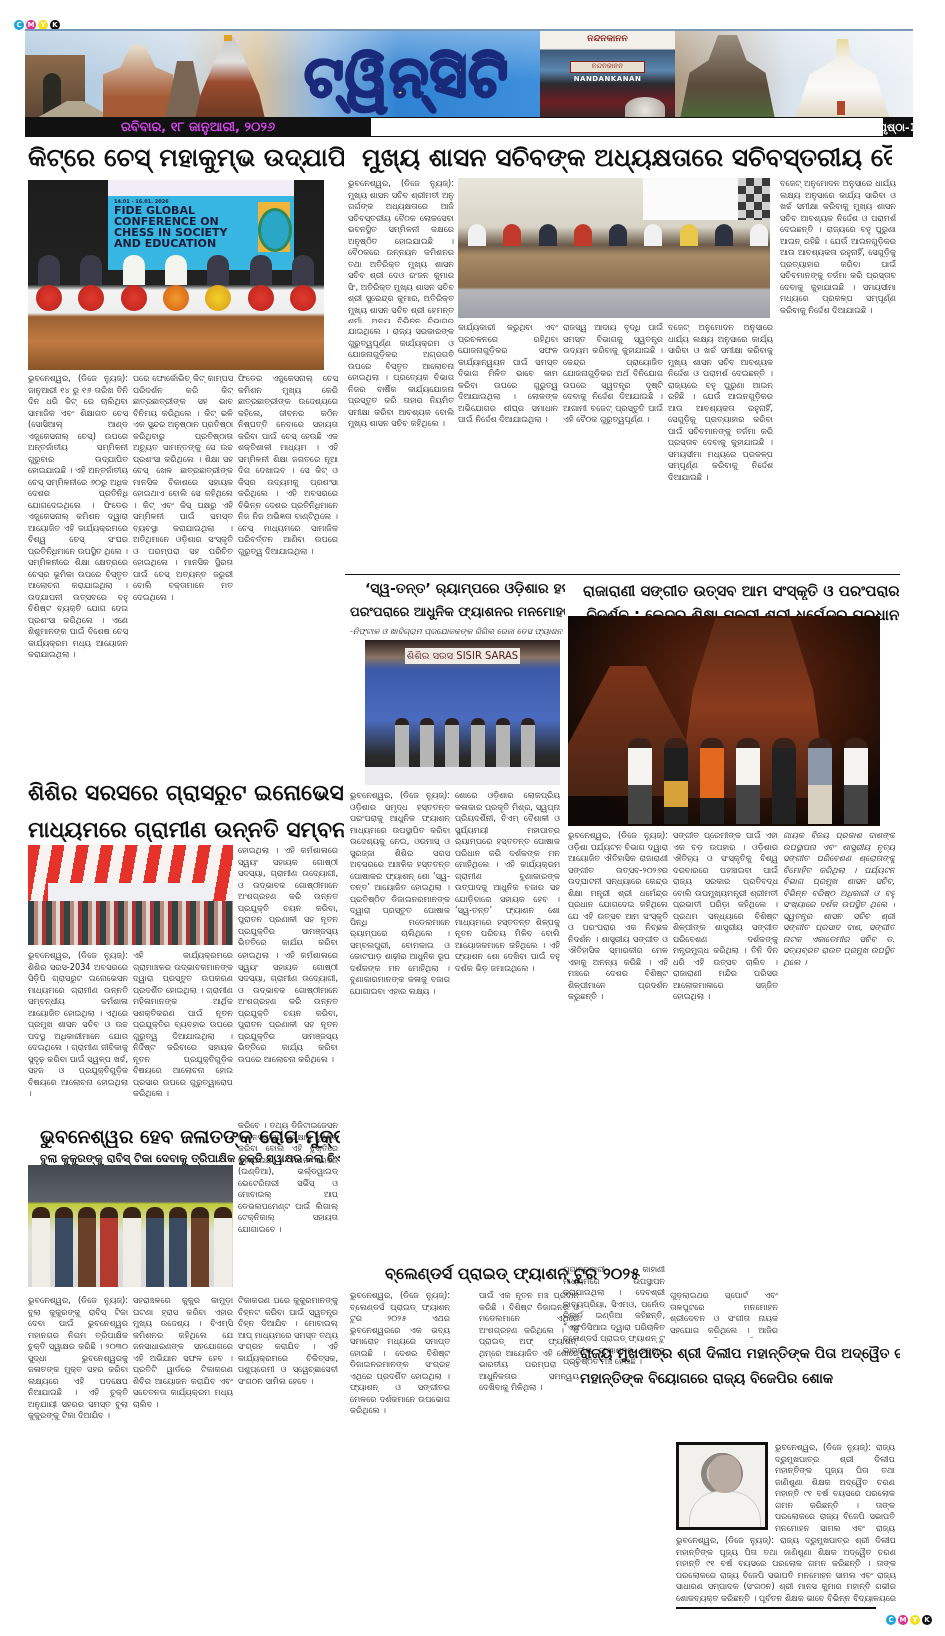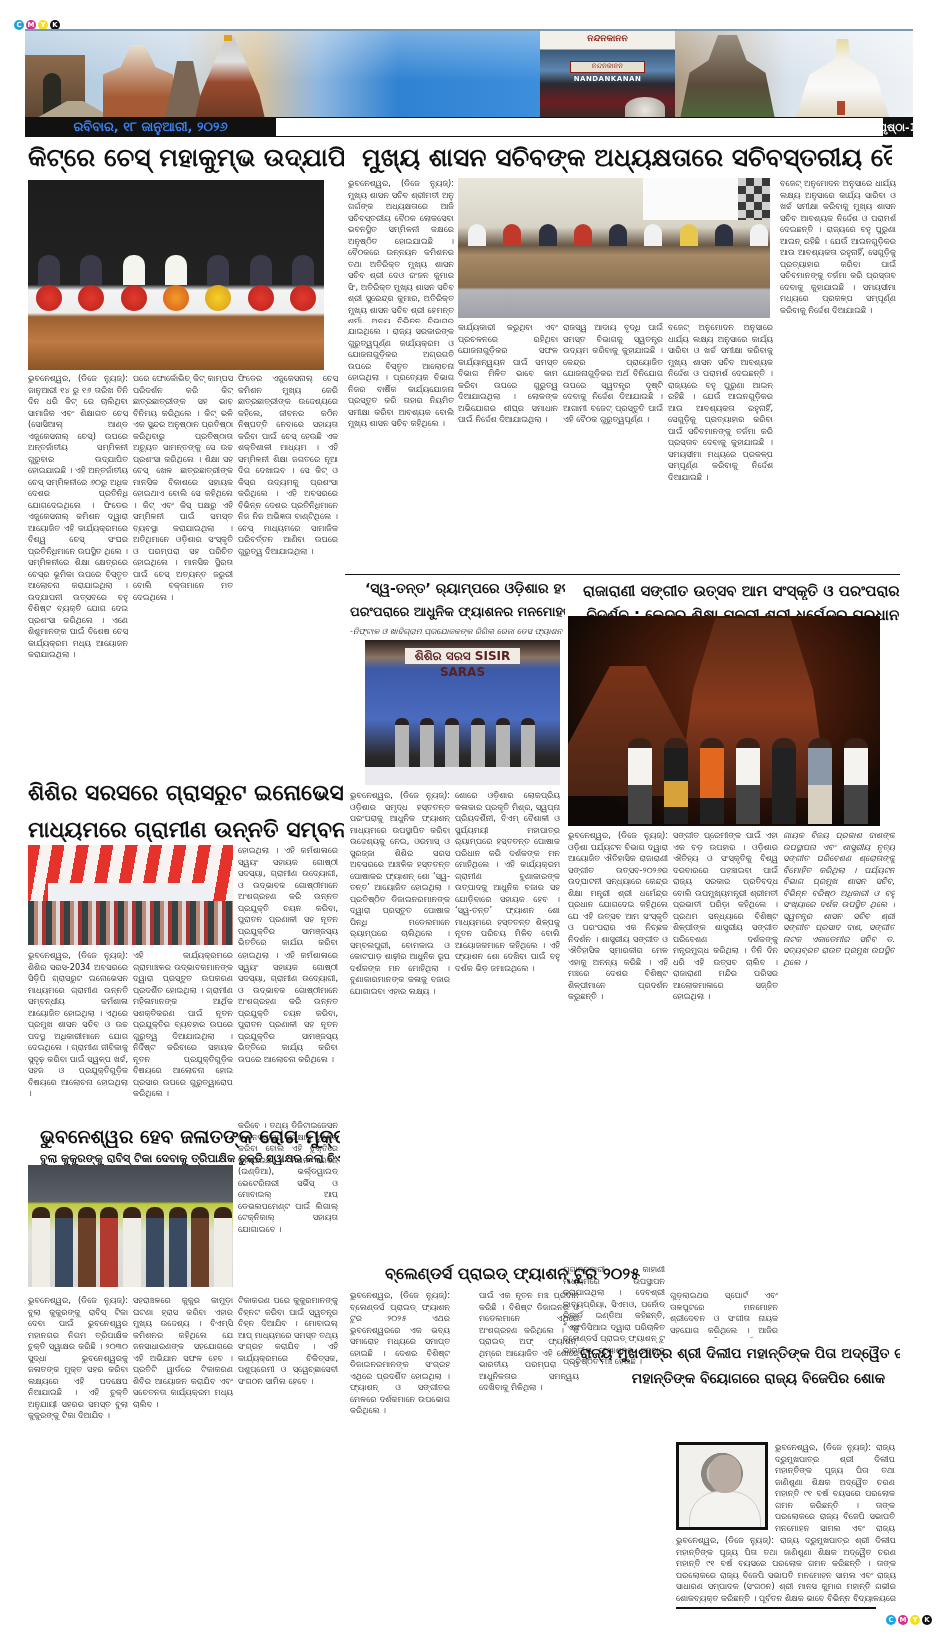--- a/index.html
+++ b/index.html
@@ -27,39 +27,39 @@
   .mh-zoo-label { position: absolute; left: 0; width: 100%; text-align: center; font-size: 8px; font-weight: bold; color: #8a1e14; }
   .mh-zoo-top { top: 2px; font-size: 9px; }
   .mh-zoo-name { top: 44px; color: #fff; font-size: 7px; letter-spacing: 0.5px; }
   .mh-zoo-sign { position: absolute; left: 30px; top: 30px; width: 75px; height: 12px; background: #e6e0d0; border: 1px solid #8a1e14; font-size: 7px; text-align: center; color: #8a1e14; }
   .mh-tiger { position: absolute; left: 600px; top: 66px; width: 40px; height: 22px; background: radial-gradient(circle at 50% 60%, #e9e6df, #a8a39a); border-radius: 50% 50% 0 0; }
   .mh-lingaraj { position: absolute; left: 655px; top: 4px; width: 95px; height: 84px; background: linear-gradient(180deg,#9a8f80,#5a4a3a 60%,#4d6a3a 100%); clip-path: polygon(40% 0,60% 0,70% 30%,90% 45%,100% 100%,0 100%,10% 45%,30% 30%); }
   .mh-stupa { position: absolute; left: 770px; top: 8px; width: 95px; height: 80px; background: linear-gradient(180deg,#e8d9a0 0%,#f3f1ea 25%,#fafafa 60%,#e0d8c4 100%); clip-path: polygon(44% 0,56% 0,58% 25%,85% 45%,100% 100%,0 100%,15% 45%,42% 25%); }
   .mh-stupa-window { position: absolute; left: 812px; top: 70px; width: 8px; height: 14px; background: #b0462a; }
 
   .dateline { position: absolute; left: 25px; top: 117px; width: 888px; height: 20px; background: #111; display: flex; }
-  .dateline .date { width: 251px; color: #3b82f6; font-size: 13px; display: flex; align-items: center; justify-content: center; font-weight: bold; }
+  .dateline .date { width: 346px; color: #d946ef; font-size: 13px; display: flex; align-items: center; justify-content: center; font-weight: bold; }
   .dateline .blank { flex: 1; background: #fff; margin: 1px 0; }
   .dateline .page { width: 30px; color: #fff; font-size: 11px; font-weight: bold; display: flex; align-items: center; justify-content: center; }
 
   
   .hl { position: absolute; font-weight: bold; color: #111; white-space: nowrap; overflow: hidden; }
   .hl-chess { left: 28px; top: 143px; width: 316px; font-size: 25px; }
   .hl-meeting { left: 362px; top: 143px; width: 530px; font-size: 25px; }
   .hl-fashion1 { left: 365px; top: 580px; width: 200px; font-size: 14px; text-align: center; }
   .hl-fashion2 { left: 350px; top: 604px; width: 215px; font-size: 13px; text-align: center; }
   .hl-rajarani1 { left: 583px; top: 582px; width: 320px; font-size: 15px; text-align: center; }
   .hl-rajarani2 { left: 583px; top: 606px; width: 320px; font-size: 15px; text-align: center; }
   .hl-sisir1 { left: 28px; top: 780px; width: 316px; font-size: 22px; }
   .hl-sisir2 { left: 28px; top: 817px; width: 316px; font-size: 22px; }
   .hl-bbsr1 { left: 40px; top: 1125px; width: 300px; font-size: 19px; }
   .hl-bbsr2 { left: 40px; top: 1152px; width: 300px; font-size: 11px; }
   .hl-blenders { left: 385px; top: 1264px; width: 260px; font-size: 16px; }
   .hl-obit1 { left: 580px; top: 1345px; width: 320px; font-size: 14px; text-align: center; }
-  .hl-obit2 { left: 565px; top: 1370px; width: 320px; font-size: 14px; text-align: right; }
+  .hl-obit2 { left: 580px; top: 1370px; width: 320px; font-size: 14px; text-align: left; }
 
   .caption { position: absolute; left: 350px; top: 627px; width: 215px; font-size: 8px; text-align: center; font-style: italic; color: #222; white-space: nowrap; overflow: hidden; }
 
   
   .photo { position: absolute; overflow: hidden; }
   .ph-chess { left: 28px; top: 180px; width: 296px; height: 190px; background: linear-gradient(180deg,#1d1d1d 0%,#222 55%,#f3f3f3 58%,#eee 70%,#9a6233 72%,#c17a42 85%,#8a5428 100%); }
   .ph-chess .banner { position: absolute; left: 80px; top: 0; width: 186px; height: 90px; background: #36b6e0; }
   .ph-chess .banner-top { position: absolute; left: 0; top: 0; width: 100%; height: 16px; background: #f1edf6; }
   .ph-chess .banner-date { position: absolute; left: 6px; top: 18px; font-size: 5px; color: #1c1c3a; font-weight: bold; }
   .ph-chess .banner-text { position: absolute; left: 6px; top: 25px; width: 140px; font-size: 11px; line-height: 11px; font-weight: 900; color: #1c1c3a; }
@@ -76,21 +76,21 @@
   .ph-meeting { left: 458px; top: 178px; width: 312px; height: 140px; background: linear-gradient(180deg,#e9e6dc 0%,#d7d3c6 35%,#6b5a48 48%,#a88a66 55%,#8a7052 78%,#b5b6ba 80%,#9ea1a8 100%); }
   .ph-meeting .screen { position: absolute; right: 32px; top: 0; width: 95px; height: 42px; background: #fbfbfb; }
   .ph-meeting .checker { position: absolute; right: 0; top: 0; width: 32px; height: 42px; background: repeating-conic-gradient(#3a3a3a 0 25%, #d0d0d0 0 50%) 0 0/16px 16px; }
   .ph-meeting .people { position: absolute; left: 10px; top: 46px; width: 300px; height: 22px; display: flex; justify-content: space-between; }
   .ph-meeting .person { width: 18px; height: 22px; border-radius: 9px 9px 0 0; background: #2e3240; }
   .ph-meeting .person.w { background: #f1f1f1; }
   .ph-meeting .person.r { background: #c0392b; }
   .ph-meeting .person.yl { background: #e8c74a; }
 
   .ph-fashion { left: 365px; top: 640px; width: 195px; height: 145px; background: linear-gradient(180deg,#2a1e1e 0%,#8a7462 12%,#3c5aa8 20%,#4a6bbf 55%,#2a2a2a 80%,#1a1a1a 100%); }
-  .ph-fashion .sign { position: absolute; left: 40px; top: 8px; width: 115px; height: 16px; background: #f0ebe5; font-size: 12px; font-weight: bold; color: #5a2020; text-align: center; line-height: 16px; }
+  .ph-fashion .sign { position: absolute; left: 40px; top: 8px; width: 115px; height: 16px; background: #f0ebe5; font-size: 10px; font-weight: normal; color: #5a2020; text-align: center; line-height: 16px; }
   .ph-fashion .models { position: absolute; left: 30px; top: 70px; width: 140px; height: 70px; display: flex; justify-content: space-between; align-items: flex-end; }
   .ph-fashion .model { width: 14px; height: 62px; background: linear-gradient(180deg,#2a2020 0 12%,#b5b5b5 12% 100%); border-radius: 6px 6px 0 0; }
   .ph-fashion .stage { position: absolute; left: 0; bottom: 0; width: 100%; height: 18px; background: #e9e9ef; }
 
   .ph-rajarani { left: 568px; top: 616px; width: 312px; height: 210px; background: radial-gradient(ellipse at 55% 35%, #6a2a14 0%, #3a1608 45%, #0e0806 80%); }
   .ph-rajarani .temple { position: absolute; left: 110px; top: 2px; width: 150px; height: 180px; background: linear-gradient(180deg,#5a2a16,#8a3a1c 50%,#4a2214); clip-path: polygon(25% 0,75% 0,90% 40%,100% 100%,0 100%,10% 40%); }
   .ph-rajarani .temple2 { position: absolute; left: 0; top: 50px; width: 120px; height: 130px; background: linear-gradient(180deg,#7a3318,#4a2414); clip-path: polygon(35% 0,65% 0,100% 60%,100% 100%,0 100%,0 60%); }
   .ph-rajarani .people { position: absolute; left: 60px; top: 118px; width: 240px; height: 90px; display: flex; justify-content: space-between; align-items: flex-end; }
   .ph-rajarani .person { width: 24px; height: 86px; border-radius: 10px 10px 0 0; background: linear-gradient(180deg,#3a2218 0 12%,#f5f3ef 12% 55%,#444 55%); }
   .ph-rajarani .person.o { background: linear-gradient(180deg,#3a2218 0 12%,#e2671f 12% 70%,#222 70%); }
@@ -131,39 +131,46 @@
 
 <div class="masthead">
   <div class="mh-sky"></div>
   <div class="mh-fort"></div>
   <div class="mh-fort-gate"></div>
   <div class="mh-road"></div>
   <div class="mh-temple1"></div>
   <div class="mh-temple2"></div>
   <div class="mh-jaga"></div>
   <div class="mh-flag"></div>
+  <div class="mh-title">ଟ୍ୱିନ୍‌ସିଟି</div>
   <div class="mh-zoo">
     <div class="mh-zoo-label mh-zoo-top">ନନ୍ଦନକାନନ</div>
     <div class="mh-zoo-sign">ନନ୍ଦନକାନନ</div>
     <div class="mh-zoo-label mh-zoo-name">NANDANKANAN</div>
   </div>
   <div class="mh-tiger"></div>
   <div class="mh-lingaraj"></div>
   <div class="mh-stupa"></div>
   <div class="mh-stupa-window"></div>
 </div>
 
 <div class="dateline">
   <div class="date">ରବିବାର, ୧୮ ଜାନୁଆରୀ, ୨୦୨୬</div>
   <div class="blank"></div>
   <div class="page">ପୃଷ୍ଠା-1</div>
 </div>
 
 <div class="hl hl-chess">କିଟ୍‌ରେ ଚେସ୍ ମହାକୁମ୍ଭ ଉଦ୍‌ଯାପିତ</div>
 <div class="photo ph-chess">
+  <div class="banner">
+    <div class="banner-top"></div>
+    <div class="banner-date">14.01 - 16.01. 2026</div>
+    <div class="banner-text">FIDE GLOBAL CONFERENCE ON CHESS IN SOCIETY AND EDUCATION</div>
+    <div class="banner-lotus"></div>
+  </div>
   <div class="people">
     <div class="person"></div>
     <div class="person"></div>
     <div class="person w"></div>
     <div class="person w"></div>
     <div class="person"></div>
     <div class="person"></div>
     <div class="person"></div>
   </div>
   <div class="flowers">

